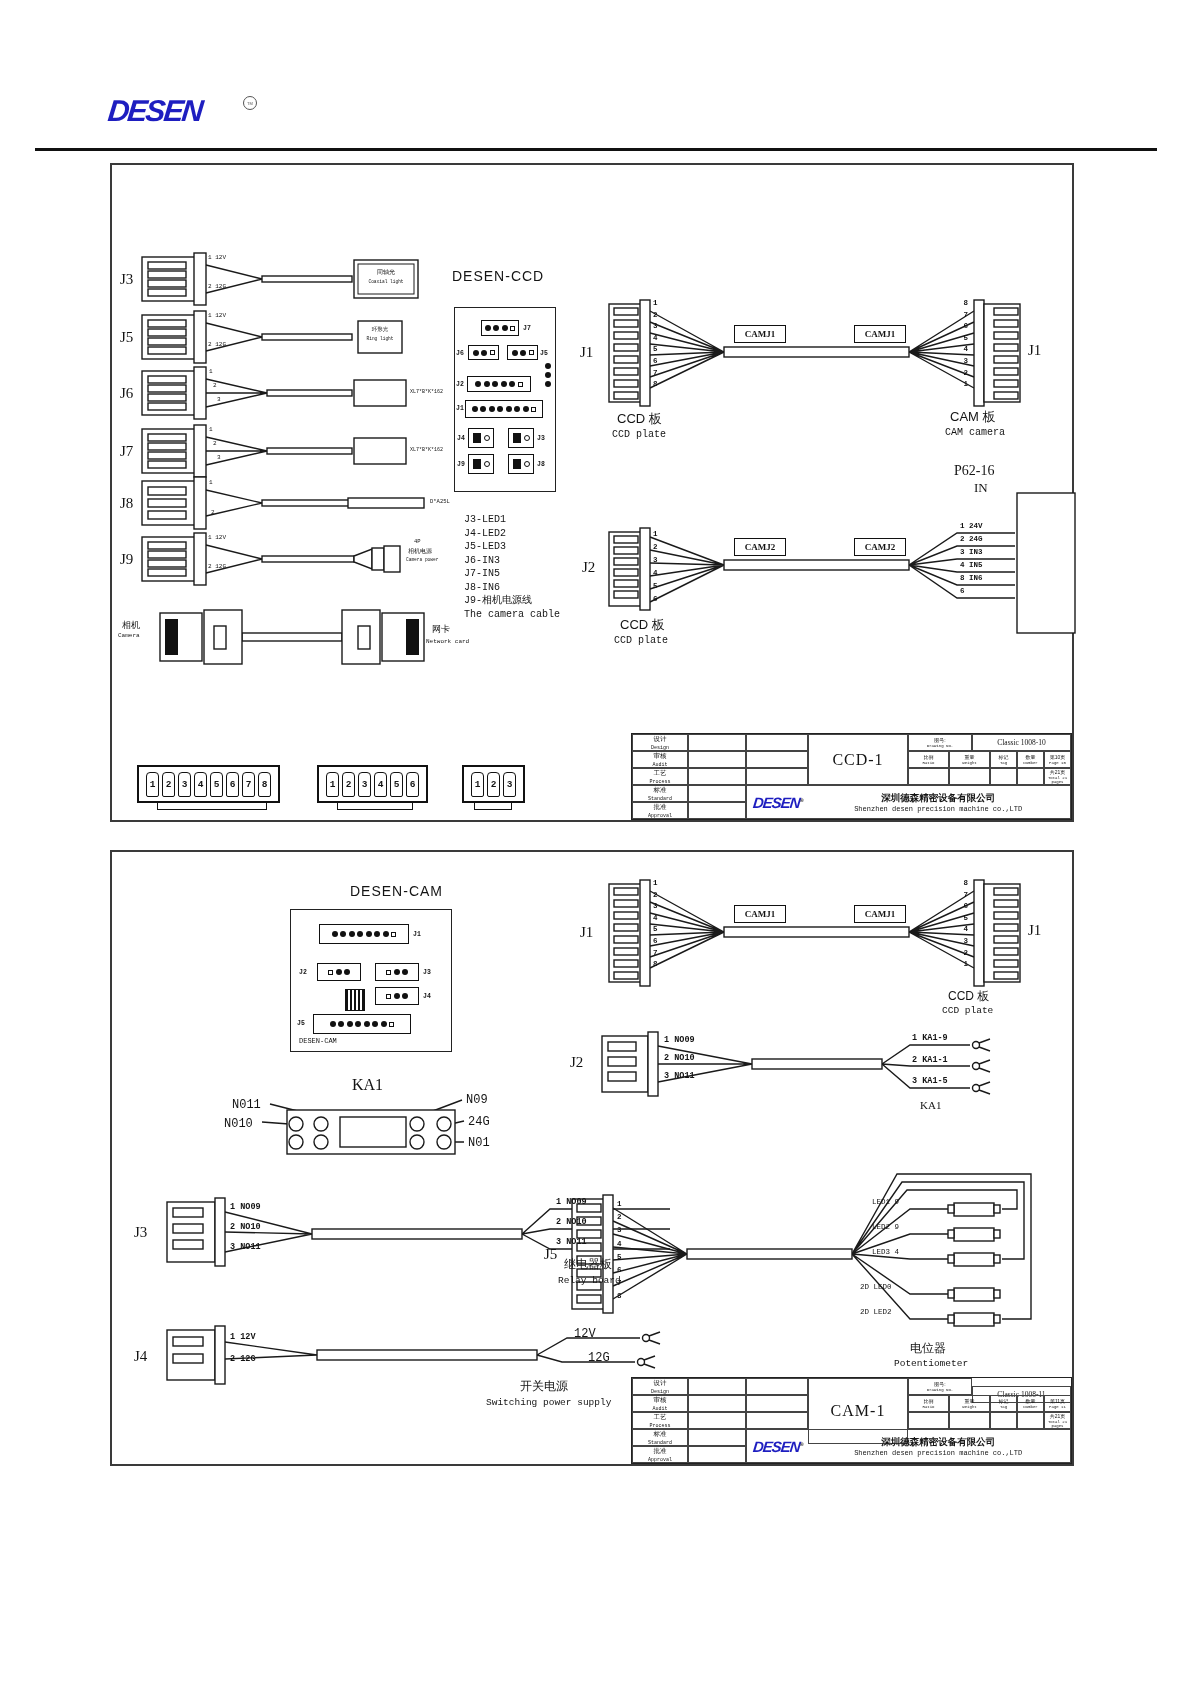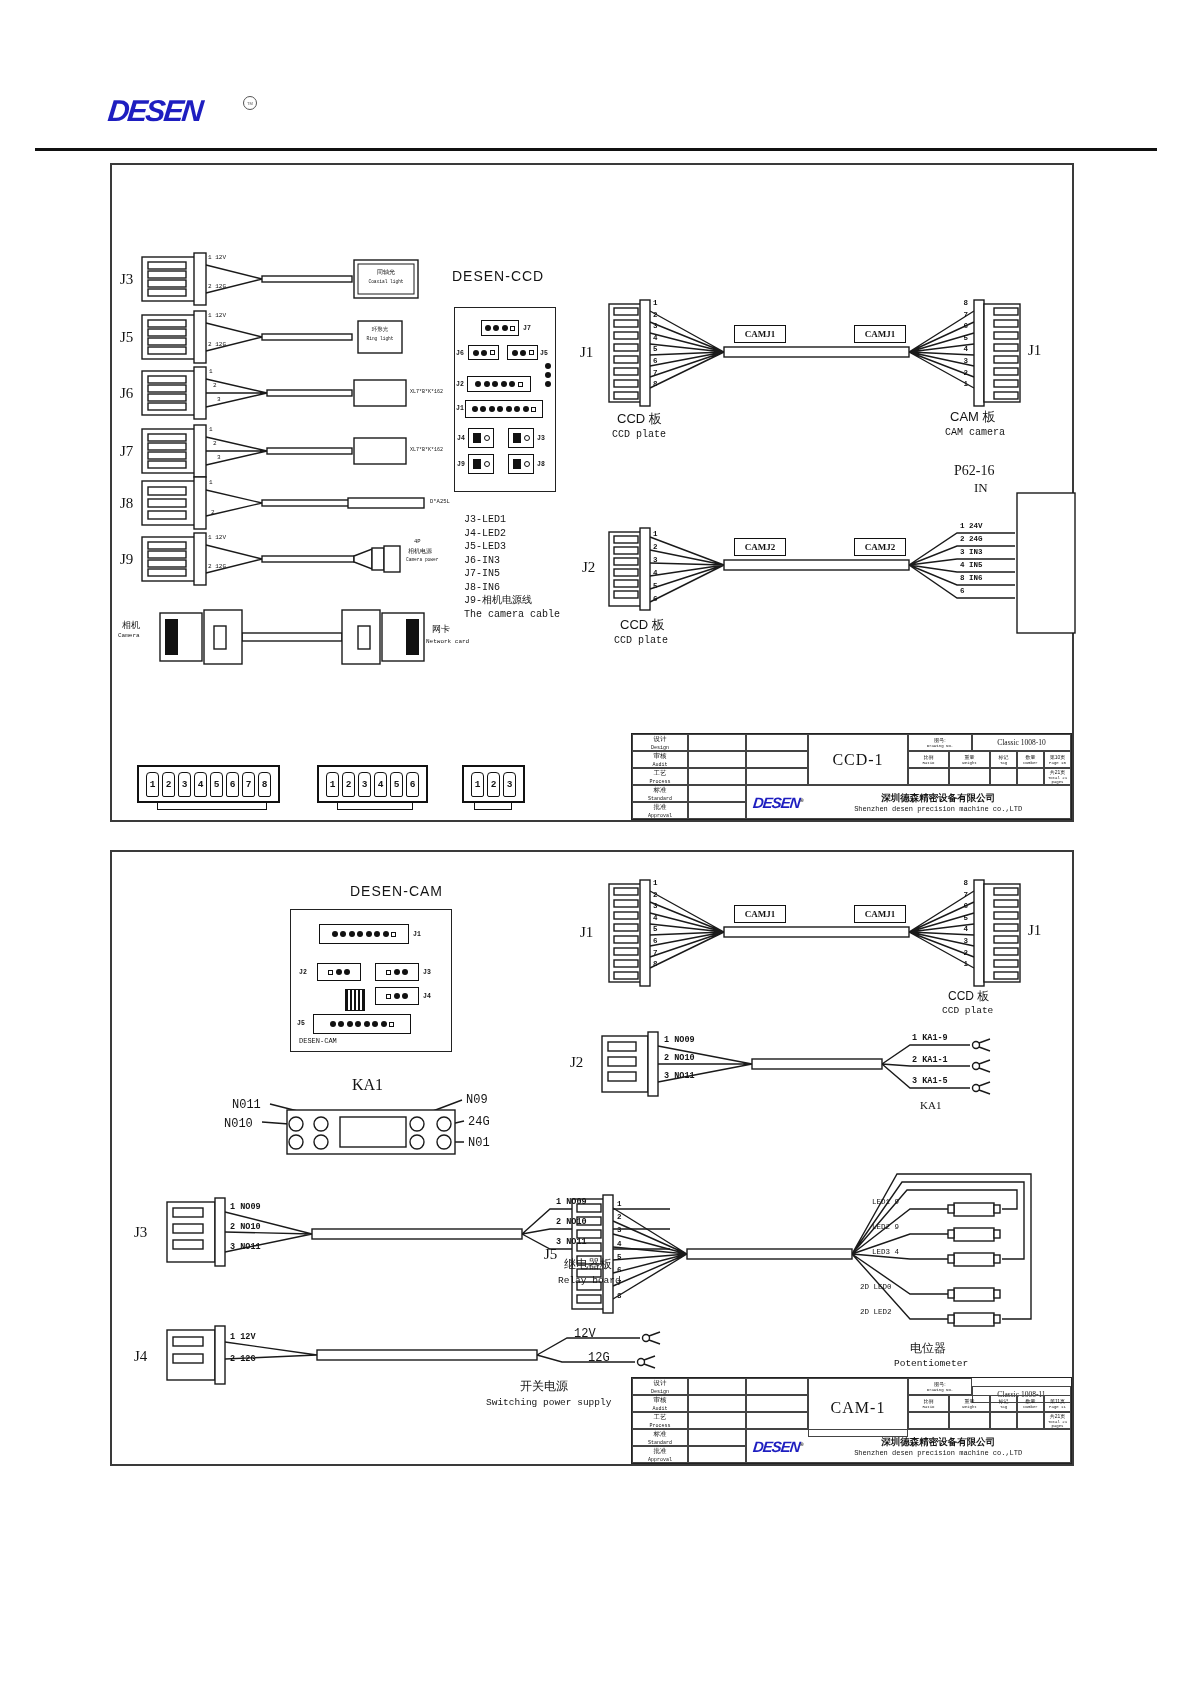--- a/index.html
+++ b/index.html
@@ -729,21 +729,21 @@
         <span class="en">Approval</span>
       </div>
     <div class="tbc" style="left:56px;top:0;width:58px;height:17px"></div>
     <div class="tbc" style="left:56px;top:17px;width:58px;height:17px"></div>
     <div class="tbc" style="left:56px;top:34px;width:58px;height:17px"></div>
     <div class="tbc" style="left:56px;top:51px;width:58px;height:17px"></div>
     <div class="tbc" style="left:56px;top:68px;width:58px;height:17px"></div>
     <div class="tbc" style="left:114px;top:0;width:62px;height:17px"></div>
     <div class="tbc" style="left:114px;top:17px;width:62px;height:17px"></div>
     <div class="tbc" style="left:114px;top:34px;width:62px;height:17px"></div>
-    <div class="tbc" style="left:176px;top:0;width:100px;height:59px">
+    <div class="tbc" style="left:176px;top:0;width:100px;height:66px">
         <span class="code">CAM-1</span>
       </div>
     <div class="tbc tiny" style="left:276px;top:0;width:64px;height:17px">
         <span class="cn">图号:</span>
         <span class="en">Drawing NO.</span>
       </div>
     <div class="tbc" style="left:340px;top:8px;width:99px;height:17px">
         <span class="dno">Classic 1008-11</span>
       </div>
     <div class="tbc tiny" style="left:276px;top:17px;width:41px;height:17px">

